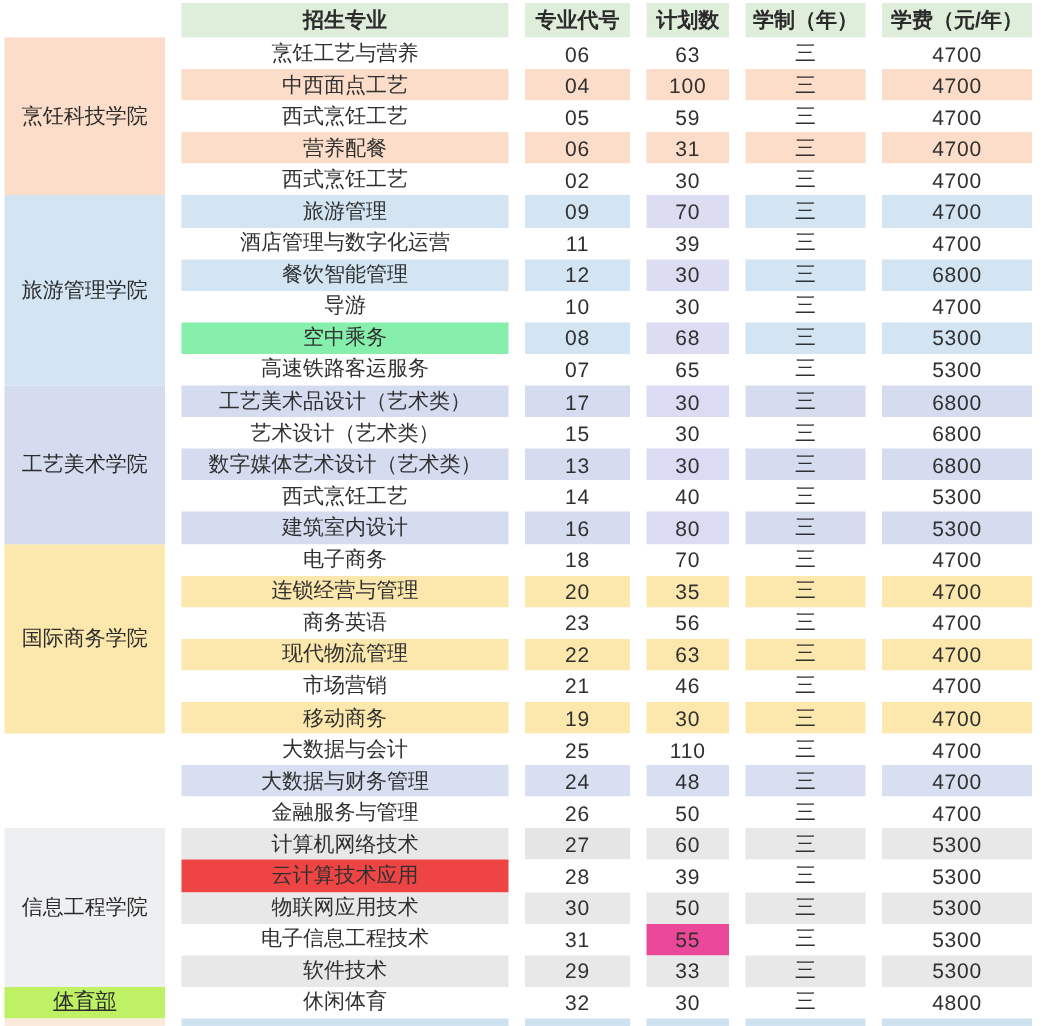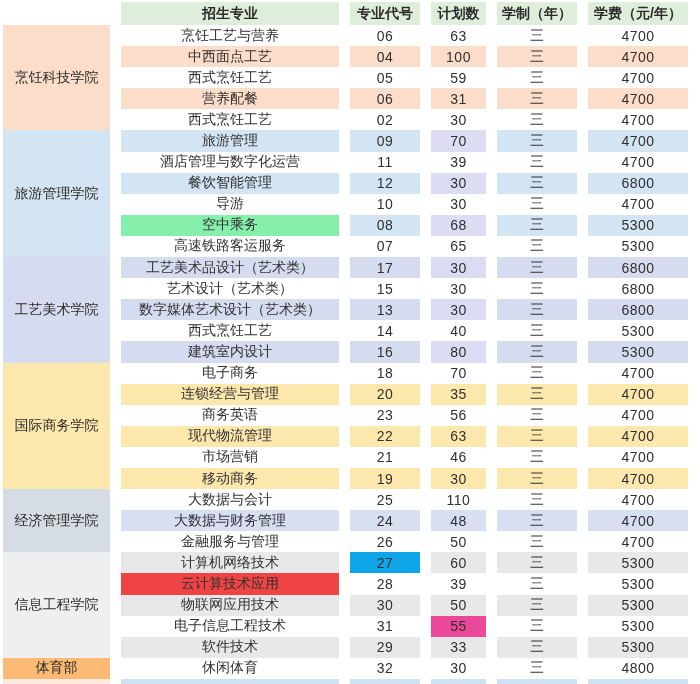--- a/index.html
+++ b/index.html
@@ -164,39 +164,38 @@
       <div class="cell" style="grid-area: 22 / 2; background: rgb(255, 255, 255);">市场营销</div>
       <div class="cell num" style="grid-area: 22 / 3; background: rgb(255, 255, 255);">21</div>
       <div class="cell num" style="grid-area: 22 / 4; background: rgb(255, 255, 255);">46</div>
       <div class="cell" style="grid-area: 22 / 5; background: rgb(255, 255, 255);">三</div>
       <div class="cell num" style="grid-area: 22 / 6; background: rgb(255, 255, 255);">4700</div>
       <div class="cell" style="grid-area: 23 / 2; background: rgb(252, 232, 173);">移动商务</div>
       <div class="cell num" style="grid-area: 23 / 3; background: rgb(252, 232, 173);">19</div>
       <div class="cell num" style="grid-area: 23 / 4; background: rgb(252, 232, 173);">30</div>
       <div class="cell" style="grid-area: 23 / 5; background: rgb(252, 232, 173);">三</div>
       <div class="cell num" style="grid-area: 23 / 6; background: rgb(252, 232, 173);">4700</div>
-      <div class="cell college-cell" style="grid-area: 24 / 1 / span 3; background: rgb(214, 220, 228);">经济管理学院</div>
       <div class="cell" style="grid-area: 24 / 2; background: rgb(255, 255, 255);">大数据与会计</div>
       <div class="cell num" style="grid-area: 24 / 3; background: rgb(255, 255, 255);">25</div>
       <div class="cell num" style="grid-area: 24 / 4; background: rgb(255, 255, 255);">110</div>
       <div class="cell" style="grid-area: 24 / 5; background: rgb(255, 255, 255);">三</div>
       <div class="cell num" style="grid-area: 24 / 6; background: rgb(255, 255, 255);">4700</div>
       <div class="cell" style="grid-area: 25 / 2; background: rgb(216, 223, 241);">大数据与财务管理</div>
       <div class="cell num" style="grid-area: 25 / 3; background: rgb(216, 223, 241);">24</div>
       <div class="cell num" style="grid-area: 25 / 4; background: rgb(216, 223, 241);">48</div>
       <div class="cell" style="grid-area: 25 / 5; background: rgb(216, 223, 241);">三</div>
       <div class="cell num" style="grid-area: 25 / 6; background: rgb(216, 223, 241);">4700</div>
       <div class="cell" style="grid-area: 26 / 2; background: rgb(255, 255, 255);">金融服务与管理</div>
       <div class="cell num" style="grid-area: 26 / 3; background: rgb(255, 255, 255);">26</div>
       <div class="cell num" style="grid-area: 26 / 4; background: rgb(255, 255, 255);">50</div>
       <div class="cell" style="grid-area: 26 / 5; background: rgb(255, 255, 255);">三</div>
       <div class="cell num" style="grid-area: 26 / 6; background: rgb(255, 255, 255);">4700</div>
       <div class="cell college-cell" style="grid-area: 27 / 1 / span 5; background: rgb(237, 239, 241);">信息工程学院</div>
       <div class="cell" style="grid-area: 27 / 2; background: rgb(232, 232, 232);">计算机网络技术</div>
-      <div class="cell num" style="grid-area: 27 / 3; background: #0ea5e9;">27</div>
+      <div class="cell num" style="grid-area: 27 / 3; background: #e5e5e5;">27</div>
       <div class="cell num" style="grid-area: 27 / 4; background: rgb(232, 232, 232);">60</div>
       <div class="cell" style="grid-area: 27 / 5; background: rgb(232, 232, 232);">三</div>
       <div class="cell num" style="grid-area: 27 / 6; background: rgb(232, 232, 232);">5300</div>
       <div class="cell" style="grid-area: 28 / 2; background: #ef4444;">云计算技术应用</div>
       <div class="cell num" style="grid-area: 28 / 3; background: rgb(255, 255, 255);">28</div>
       <div class="cell num" style="grid-area: 28 / 4; background: rgb(255, 255, 255);">39</div>
       <div class="cell" style="grid-area: 28 / 5; background: rgb(255, 255, 255);">三</div>
       <div class="cell num" style="grid-area: 28 / 6; background: rgb(255, 255, 255);">5300</div>
       <div class="cell" style="grid-area: 29 / 2; background: rgb(232, 232, 232);">物联网应用技术</div>
       <div class="cell num" style="grid-area: 29 / 3; background: rgb(232, 232, 232);">30</div>
@@ -206,21 +205,21 @@
       <div class="cell" style="grid-area: 30 / 2; background: rgb(255, 255, 255);">电子信息工程技术</div>
       <div class="cell num" style="grid-area: 30 / 3; background: rgb(255, 255, 255);">31</div>
       <div class="cell num" style="grid-area: 30 / 4; background: #ec4899;">55</div>
       <div class="cell" style="grid-area: 30 / 5; background: rgb(255, 255, 255);">三</div>
       <div class="cell num" style="grid-area: 30 / 6; background: rgb(255, 255, 255);">5300</div>
       <div class="cell" style="grid-area: 31 / 2; background: rgb(232, 232, 232);">软件技术</div>
       <div class="cell num" style="grid-area: 31 / 3; background: rgb(232, 232, 232);">29</div>
       <div class="cell num" style="grid-area: 31 / 4; background: rgb(232, 232, 232);">33</div>
       <div class="cell" style="grid-area: 31 / 5; background: rgb(232, 232, 232);">三</div>
       <div class="cell num" style="grid-area: 31 / 6; background: rgb(232, 232, 232);">5300</div>
-      <div class="cell college-cell" style="grid-area: 32 / 1 / span 1; background: #fdba74;">体育部</div>
+      <div class="cell college-cell" style="grid-area: 32 / 1 / span 1; background: #bef264; text-decoration: underline;">体育部</div>
       <div class="cell" style="grid-area: 32 / 2; background: rgb(255, 255, 255);">休闲体育</div>
       <div class="cell num" style="grid-area: 32 / 3; background: rgb(255, 255, 255);">32</div>
       <div class="cell num" style="grid-area: 32 / 4; background: rgb(255, 255, 255);">30</div>
       <div class="cell" style="grid-area: 32 / 5; background: rgb(255, 255, 255);">三</div>
       <div class="cell num" style="grid-area: 32 / 6; background: rgb(255, 255, 255);">4800</div>
       <div class="cell" style="grid-area: 33 / 1; background: rgb(252, 234, 221);"></div>
       <div class="cell" style="grid-area: 33 / 2; background: rgb(207, 226, 240);"></div>
       <div class="cell" style="grid-area: 33 / 3; background: rgb(207, 226, 240);"></div>
       <div class="cell" style="grid-area: 33 / 4; background: rgb(207, 226, 240);"></div>
       <div class="cell" style="grid-area: 33 / 5; background: rgb(207, 226, 240);"></div>

